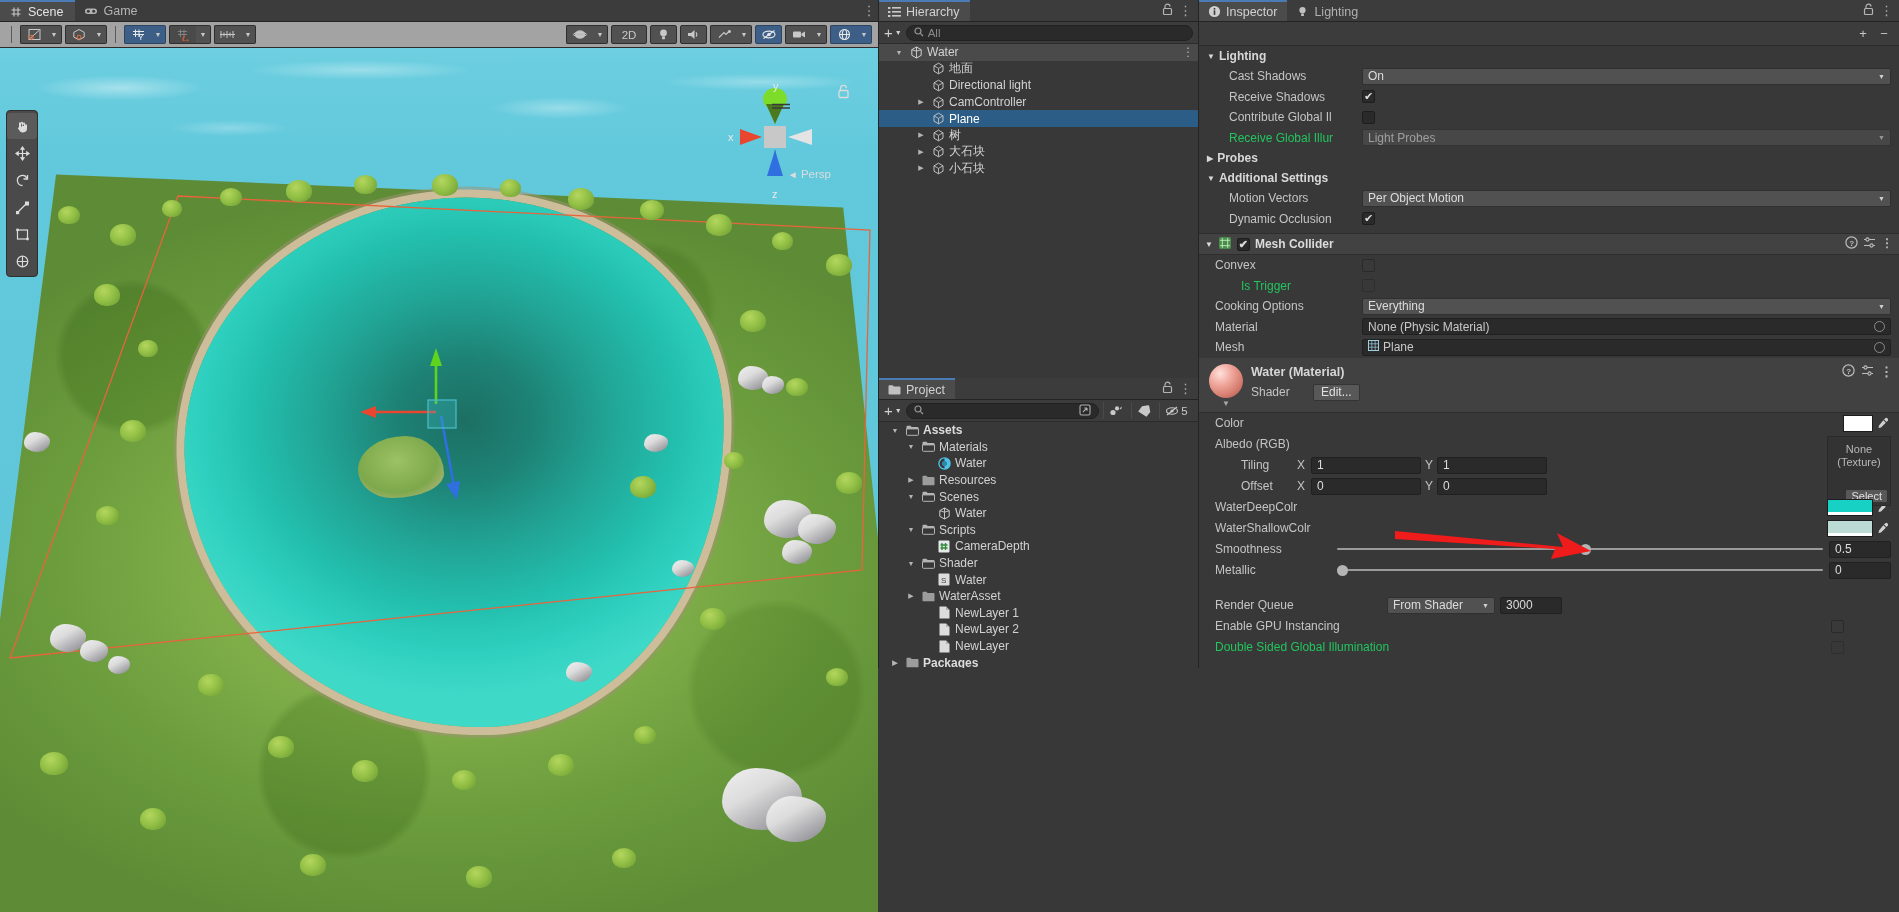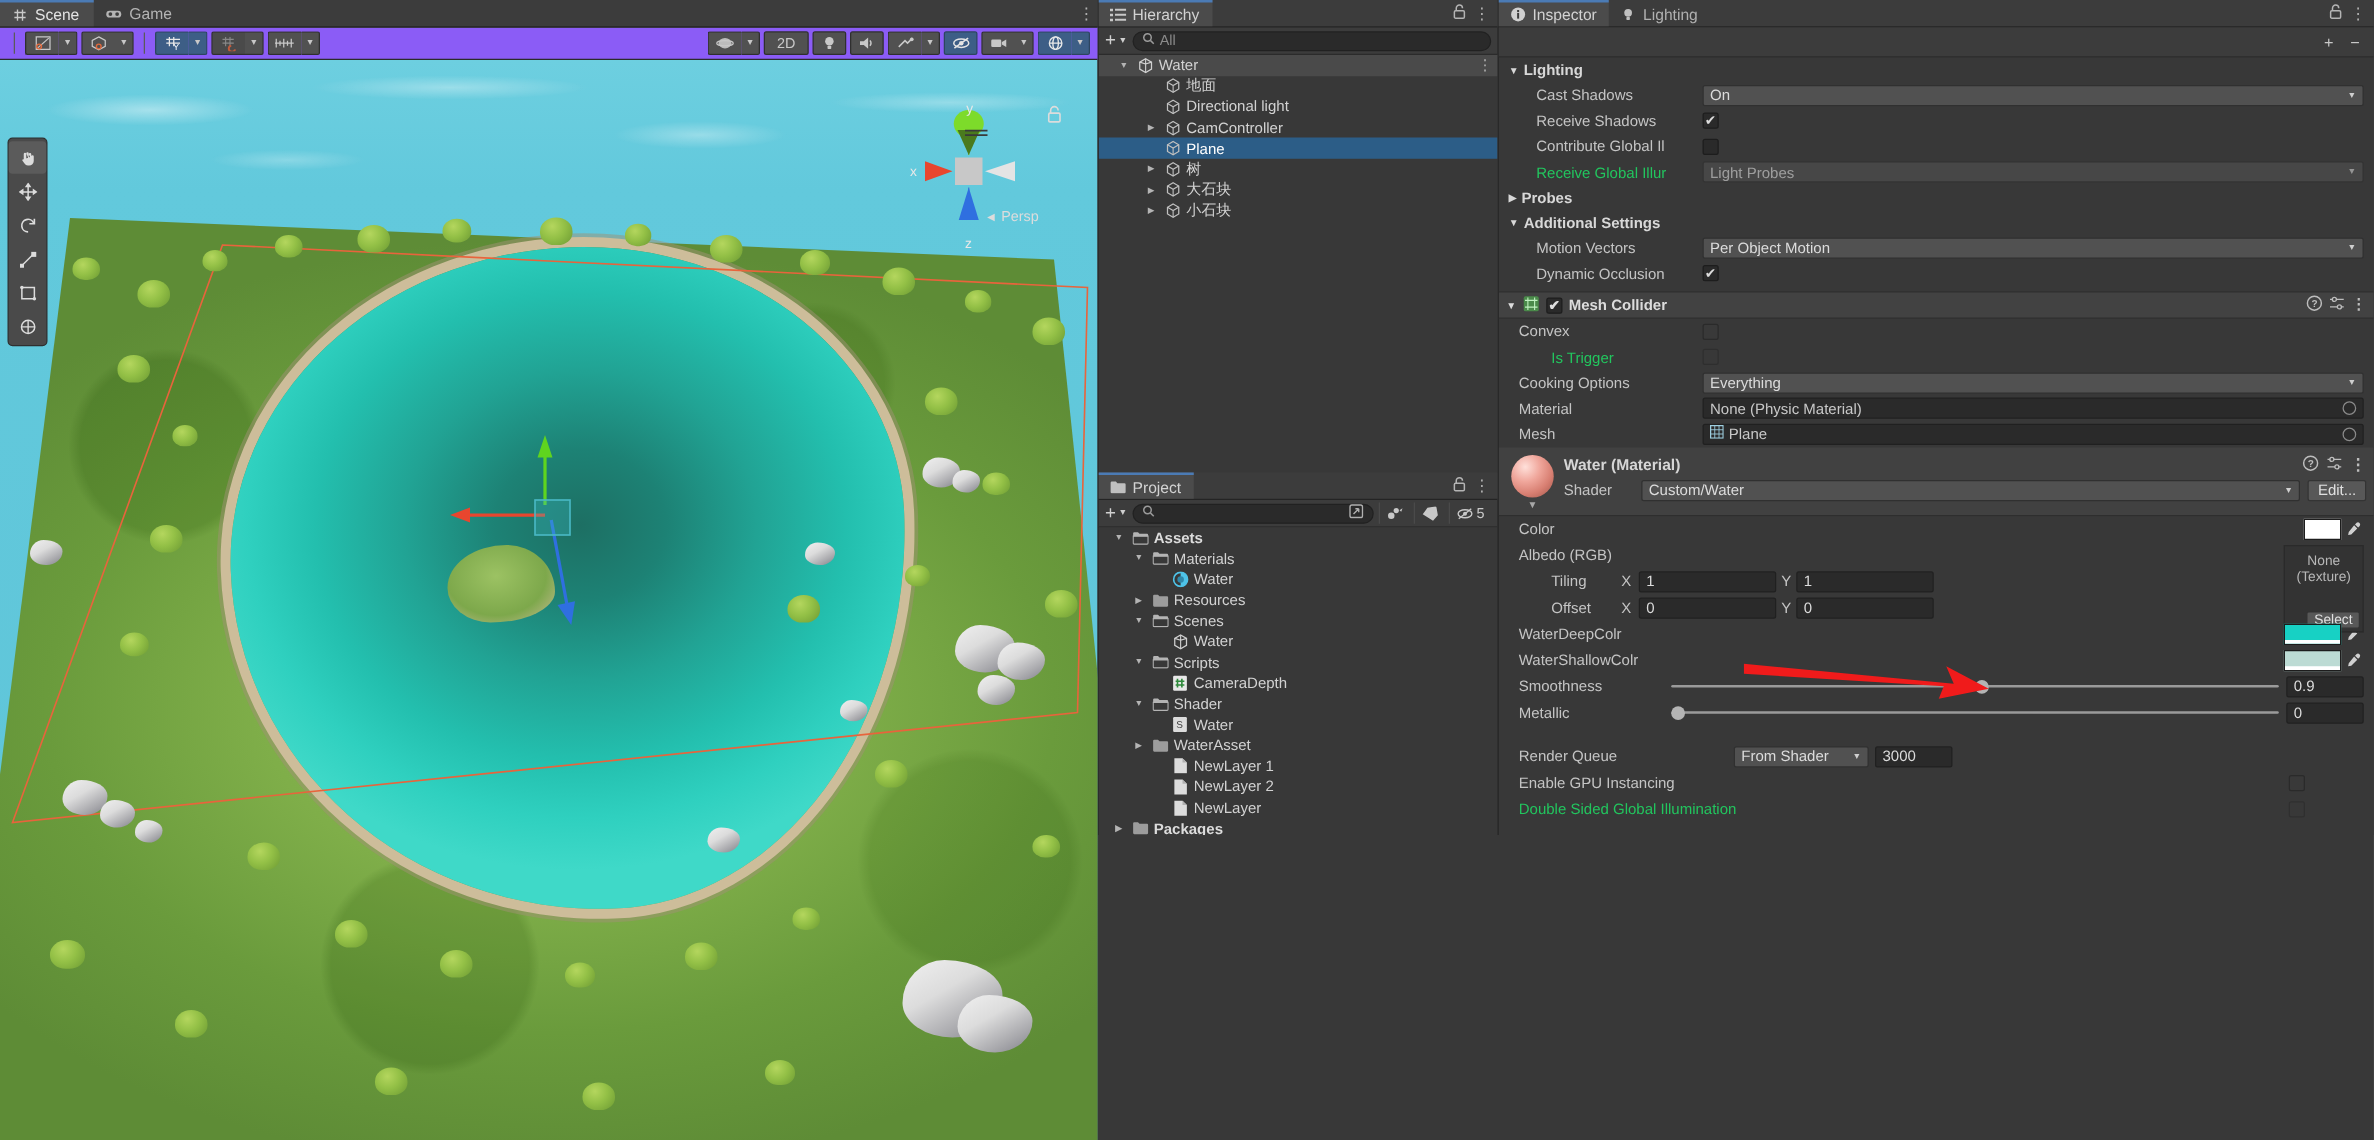--- a/index.html
+++ b/index.html
@@ -15,21 +15,21 @@
 
   
   .scene-panel { position: relative; width: 878px; height: 912px; background: #383838; flex: 0 0 878px; }
   .tabbar { height: 22px; background: #3c3c3c; display: flex; align-items: stretch; border-bottom: 1px solid #242424; position: relative; }
   .tab { display: flex; align-items: center; gap: 5px; padding: 0 12px 0 9px; font-size: 12.5px; color: #b4b4b4; background: transparent; }
   .tab.active { background: #4b4b4b; color: #e4e4e4; border-top: 2px solid #4b7bb5; }
   .tab-icon { width: 14px; height: 14px; display: inline-flex; align-items: center; justify-content: center; }
   .tabbar-spacer { flex: 1; }
   .kebab { width: 18px; display: flex; align-items: center; justify-content: center; color: #b0b0b0; font-size: 13px; letter-spacing: 0; }
 
-  .scene-toolbar { height: 26px; background: #8b5cf6; display: flex; align-items: center; gap: 3px; padding: 0 6px; border-bottom: 1px solid #2b2b2b; }
+  .scene-toolbar { height: 26px; background: #a3a3a3; display: flex; align-items: center; gap: 3px; padding: 0 6px; border-bottom: 1px solid #2b2b2b; }
   .tb-sep { width: 1px; height: 17px; background: #5a5a5a; margin: 0 5px; }
   .tb-btn { height: 19px; min-width: 27px; background: #515151; border: 1px solid #2f2f2f; border-radius: 2px; display: flex; align-items: center; justify-content: center; color: #c8c8c8; padding: 0 3px; }
   .tb-btn.blue { background: #3d5e86; border-color: #2c4560; }
   .tb-btn.dim { background: #4a4a4a; color: #7d7d7d; }
   .tb-caret { height: 19px; width: 15px; background: #515151; border: 1px solid #2f2f2f; border-left: none; border-radius: 0 2px 2px 0; display: flex; align-items: center; justify-content: center; color: #c8c8c8; font-size: 7px; }
   .tb-caret.blue { background: #3d5e86; border-color: #2c4560; }
   .tb-group { display: flex; }
   .tb-group .tb-btn { border-radius: 2px 0 0 2px; border-right: none; }
   .tb-flex { flex: 1; }
 
@@ -1033,24 +1033,20 @@
                     </g>
                     <circle cx="4.5" cy="3.5" r="1.6" fill="#414141" stroke="#bdbdbd" stroke-width="1.1"></circle>
                     <circle cx="8.5" cy="9.5" r="1.6" fill="#414141" stroke="#bdbdbd" stroke-width="1.1"></circle>
                   </svg>
               </span>
               <span style="font-size:13px">⋮</span>
             </span>
           </div>
           <div class="shader-row">
             <span style="width:56px;color:#c4c4c4">Shader</span>
-            <div class="dropdown" style="flex:1">
-              <span>Custom/Water</span>
-              <span class="dd-caret">▼</span>
-            </div>
             <div class="btn-edit">Edit...</div>
           </div>
         </div>
       </div>
 
       <div style="position:relative">
 
         <div class="prop-row" style="height:21px">
           <div class="prop-label l0" style="width:300px;flex:0 0 300px">Color</div>
           <div style="width:48px;display:flex;align-items:center;gap:2px;margin-left:auto;margin-right:8px">
@@ -1124,21 +1120,21 @@
           </div>
         </div>
 
         <div class="prop-row" style="height:21px">
           <div class="prop-label l0" style="width:130px;flex:0 0 130px">Smoothness</div>
           <div class="slider" style="margin-right:6px">
             <div class="slider-track"></div>
             <div class="slider-knob" style="left:50%"></div>
           </div>
           <div class="txtfield" style="width:62px;margin-right:8px">
-            <span>0.9</span>
+            <span>0.5</span>
           </div>
         </div>
 
         <div class="prop-row" style="height:21px">
           <div class="prop-label l0" style="width:130px;flex:0 0 130px">Metallic</div>
           <div class="slider" style="margin-right:6px">
             <div class="slider-track"></div>
             <div class="slider-knob" style="left:0%"></div>
           </div>
           <div class="txtfield" style="width:62px;margin-right:8px">

